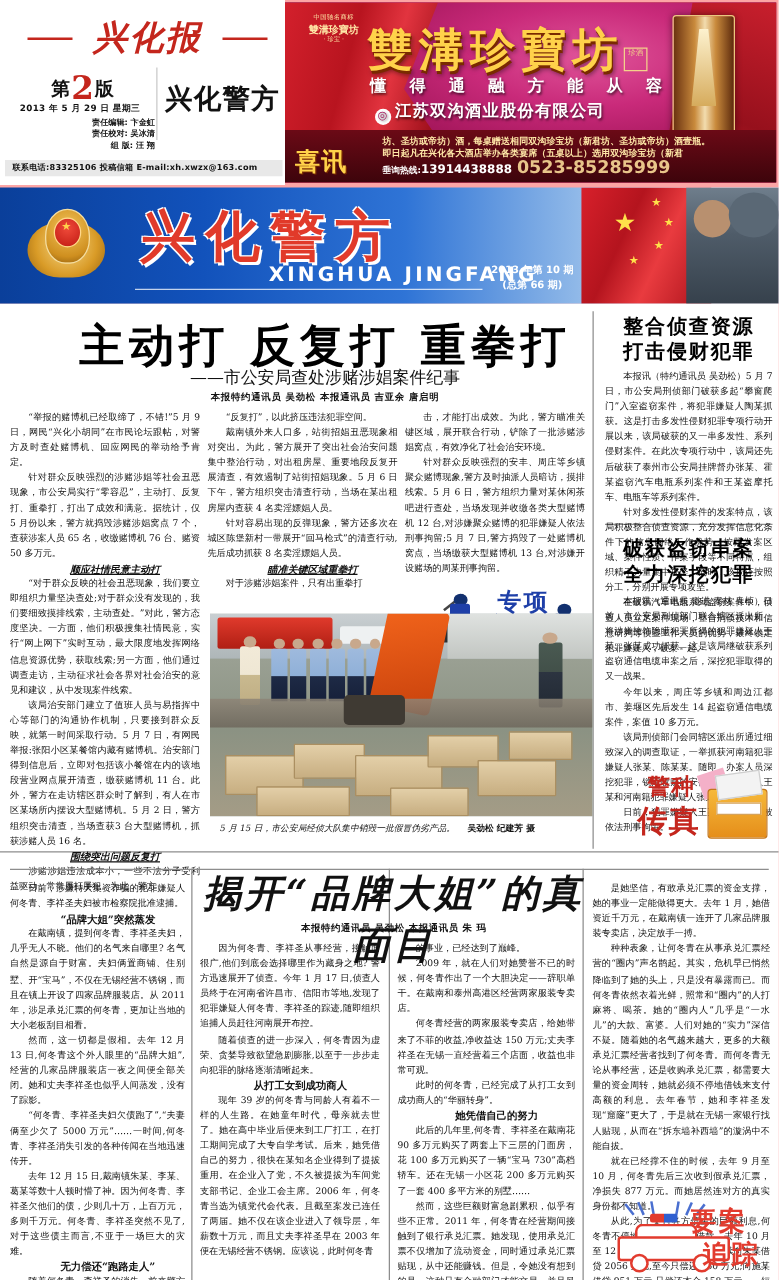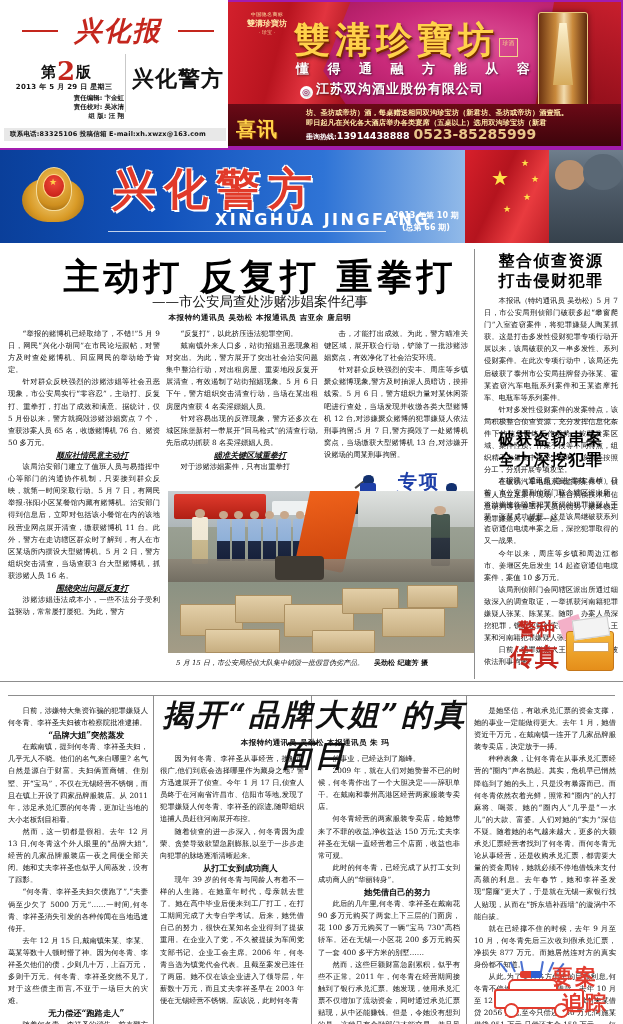--- a/index.html
+++ b/index.html
@@ -1,21 +1,21 @@
 <!DOCTYPE html>
 <html><head>
 <meta charset="utf-8">
 <style>
   html,body{margin:0;padding:0;}
   body{
     width:623px;height:1024px;overflow:hidden;background:#ffffff;
     font-family:"DejaVu Sans","Liberation Sans",sans-serif;
     -webkit-font-smoothing:antialiased;
   }
-  .page{position:relative;width:623px;height:1024px;background:#a21caf;}
+  .page{position:relative;width:623px;height:1024px;background:#fca5a5;}
 
   
   .masthead{position:absolute;left:0;top:0;width:623px;height:148px;}
   .mast-left{position:absolute;left:0;top:0;width:228px;height:148px;background:#fff;}
   .mast-rule{position:absolute;height:2px;background:#c4261d;}
   .nameplate{position:absolute;left:58px;top:14px;width:120px;height:34px;
     font-family:"DejaVu Serif","Liberation Serif",serif;font-weight:bold;font-size:27px;
     color:#c4261d;letter-spacing:2px;line-height:34px;text-align:center;
     font-style:italic;}
   .mast-sep{position:absolute;left:125px;top:54px;width:1px;height:58px;background:#c9c9c9;}
@@ -252,20 +252,21 @@
     <div class="hrule" style="left:484px;top:176px;width:134px;"></div>
 
     <div class="lead-title h1">主动打 反复打 重拳打</div>
     <div class="lead-sub">——市公安局查处涉赌涉娼案件纪事</div>
     <div class="byline">本报特约通讯员  吴劲松  本报通讯员  吉亚余  唐启明</div>
 
     <div class="col" style="left:8px;top:85px;width:152px;">
       <p>“举报的赌博机已经取缔了，不错!”5 月 9 日，网民“兴化小胡同”在市民论坛跟帖，对警方及时查处赌博机、回应网民的举动给予肯定。</p>
       <p>针对群众反映强烈的涉赌涉娼等社会丑恶现象，市公安局实行“零容忍”，主动打、反复打、重拳打，打出了成效和满意。据统计，仅 5 月份以来，警方就捣毁涉赌涉娼窝点 7 个，查获涉案人员 65 名，收缴赌博机 76 台、赌资 50 多万元。</p>
       <p class="subhead">顺应社情民意主动打</p>
+      <p>“对于群众反映的社会丑恶现象，我们要立即组织力量坚决查处;对于群众没有发现的，我们要细致摸排线索，主动查处。”对此，警方态度坚决。一方面，他们积极搜集社情民意，实行“网上网下”实时互动，最大限度地发挥网络信息资源优势，获取线索;另一方面，他们通过调查走访，主动征求社会各界对社会治安的意见和建议，从中发现案件线索。</p>
       <p>该局治安部门建立了值班人员与易指挥中心等部门的沟通协作机制，只要接到群众反映，就第一时间采取行动。5 月 7 日，有网民举报:张阳小区某餐馆内藏有赌博机。治安部门得到信息后，立即对包括该小餐馆在内的该地段营业网点展开清查，缴获赌博机 11 台。此外，警方在走访辖区群众时了解到，有人在市区某场所内摆设大型赌博机。5 月 2 日，警方组织突击清查，当场查获3 台大型赌博机，抓获涉赌人员 16 名。</p>
       <p class="subhead">围绕突出问题反复打</p>
       <p>涉赌涉娼违法成本小，一些不法分子受利益驱动，常常屡打屡犯。为此，警方</p>
     </div>
 
     <div class="col" style="left:166px;top:85px;width:152px;">
       <p>“反复打”，以此挤压违法犯罪空间。</p>
       <p>戴南镇外来人口多，站街招娼丑恶现象相对突出。为此，警方展开了突出社会治安问题集中整治行动，对出租房屋、重要地段反复开展清查，有效遏制了站街招娼现象。5 月 6 日下午，警方组织突击清查行动，当场在某出租房屋内查获 4 名卖淫嫖娼人员。</p>
       <p>针对容易出现的反弹现象，警方还多次在城区陈堡新村一带展开“回马枪式”的清查行动,先后成功抓获 8 名卖淫嫖娼人员。</p>
       <p class="subhead">瞄准关键区域重拳打</p>

